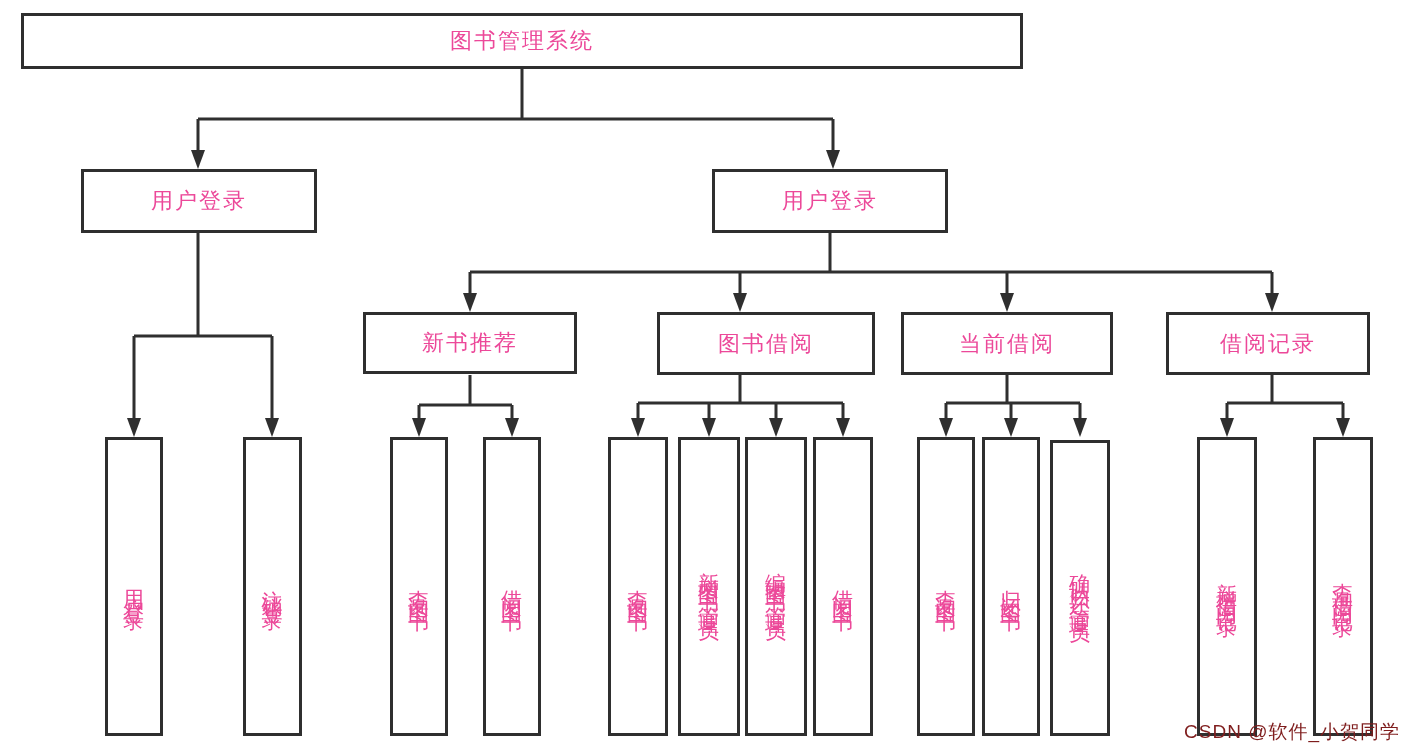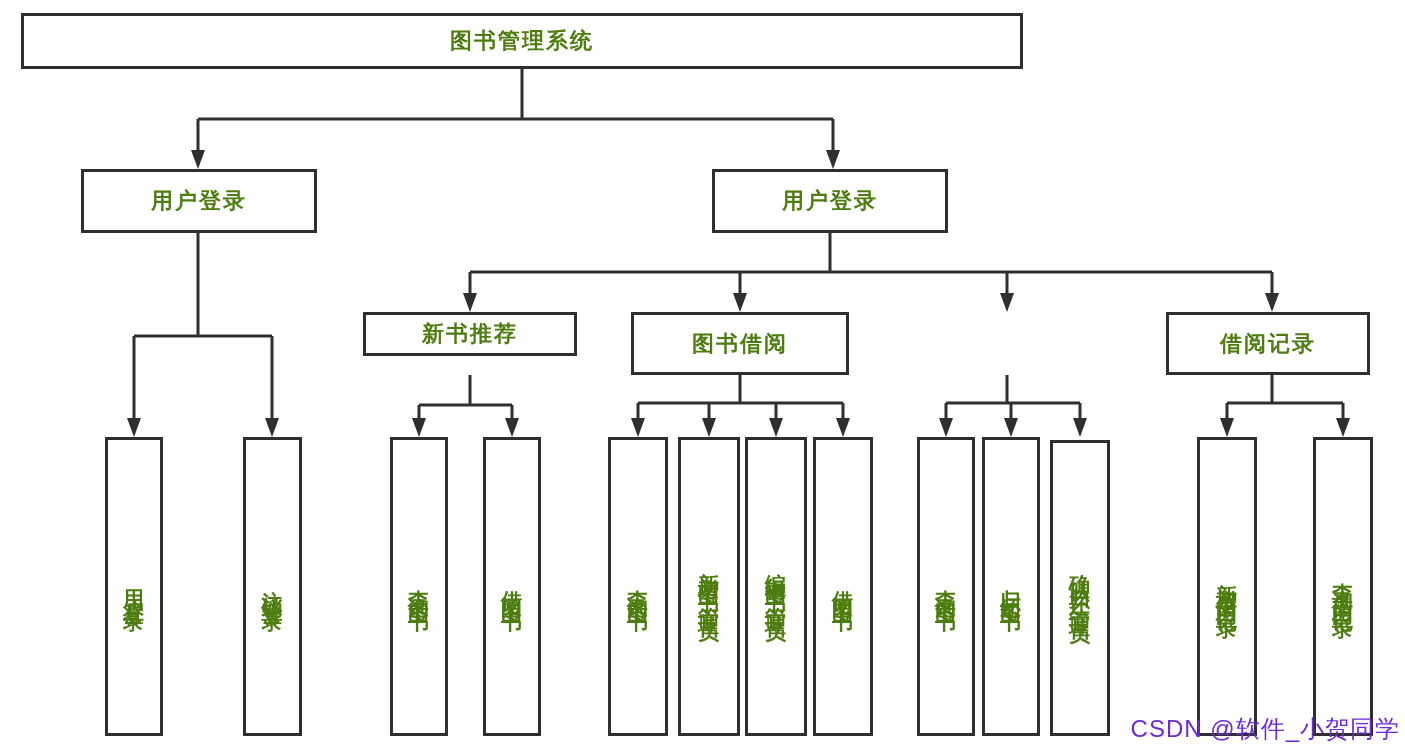--- a/index.html
+++ b/index.html
@@ -13,42 +13,41 @@
   }
   .wires { position: absolute; left: 0; top: 0; }
   .box {
     position: absolute;
     box-sizing: border-box;
     background: #ffffff;
     border: 3px solid #2f2f2f;
     display: flex;
     align-items: center;
     justify-content: center;
-    color: #4d7c0f;
+    color: #ec4899;
     text-align: center;
-    font-weight: bold;
   }
   .hbox {
     font-size: 22px;
     letter-spacing: 2px;
     white-space: nowrap;
   }
   .vbox {
     font-size: 21px;
     writing-mode: vertical-rl;
     letter-spacing: 7px;
     line-height: 1;
   }
   .watermark {
     position: absolute;
     right: 5px;
     bottom: 2px;
-    font-size: 24px;
+    font-size: 19px;
     letter-spacing: 1px;
-    color: #6d28d9;
+    color: #7f1d1d;
     white-space: nowrap;
   }
 </style>
 </head>
 <body>
 
 <div class="canvas">
 
   <svg class="wires" width="1405" height="747" viewBox="0 0 1405 747">
     <g stroke="#2f2f2f" stroke-width="3" fill="none">
@@ -88,22 +87,23 @@
       <polygon points="1220,418 1234,418 1227,437"></polygon>
       <polygon points="1336,418 1350,418 1343,437"></polygon>
     </g>
   </svg>
 
   <div class="box hbox" style="left:21px; top:13px; width:1002px; height:56px;">图书管理系统</div>
 
   <div class="box hbox" style="left:81px; top:169px; width:236px; height:64px;">用户登录</div>
   <div class="box hbox" style="left:712px; top:169px; width:236px; height:64px;">用户登录</div>
 
-  <div class="box hbox" style="left:363px; top:312px; width:214px; height:44px;">新书推荐</div>
-  <div class="box hbox" style="left:631px; top:312px; width:218px; height:63px;">图书借阅</div>
+  <div class="box hbox" style="left:363px; top:312px; width:214px; height:62px;">新书推荐</div>
+  <div class="box hbox" style="left:657px; top:312px; width:218px; height:63px;">图书借阅</div>
+  <div class="box hbox" style="left:901px; top:312px; width:212px; height:63px;">当前借阅</div>
   <div class="box hbox" style="left:1166px; top:312px; width:204px; height:63px;">借阅记录</div>
 
   <div class="box vbox" style="left:105px; top:437px; width:58px; height:299px;">用户登录</div>
   <div class="box vbox" style="left:243px; top:437px; width:59px; height:299px;">注销登录</div>
 
   <div class="box vbox" style="left:390px; top:437px; width:58px; height:299px;">查询图书</div>
   <div class="box vbox" style="left:483px; top:437px; width:58px; height:299px;">借阅图书</div>
 
   <div class="box vbox" style="left:608px; top:437px; width:60px; height:299px;">查询图书</div>
   <div class="box vbox" style="left:678px; top:437px; width:62px; height:299px;">新增图书（管理员）</div>

